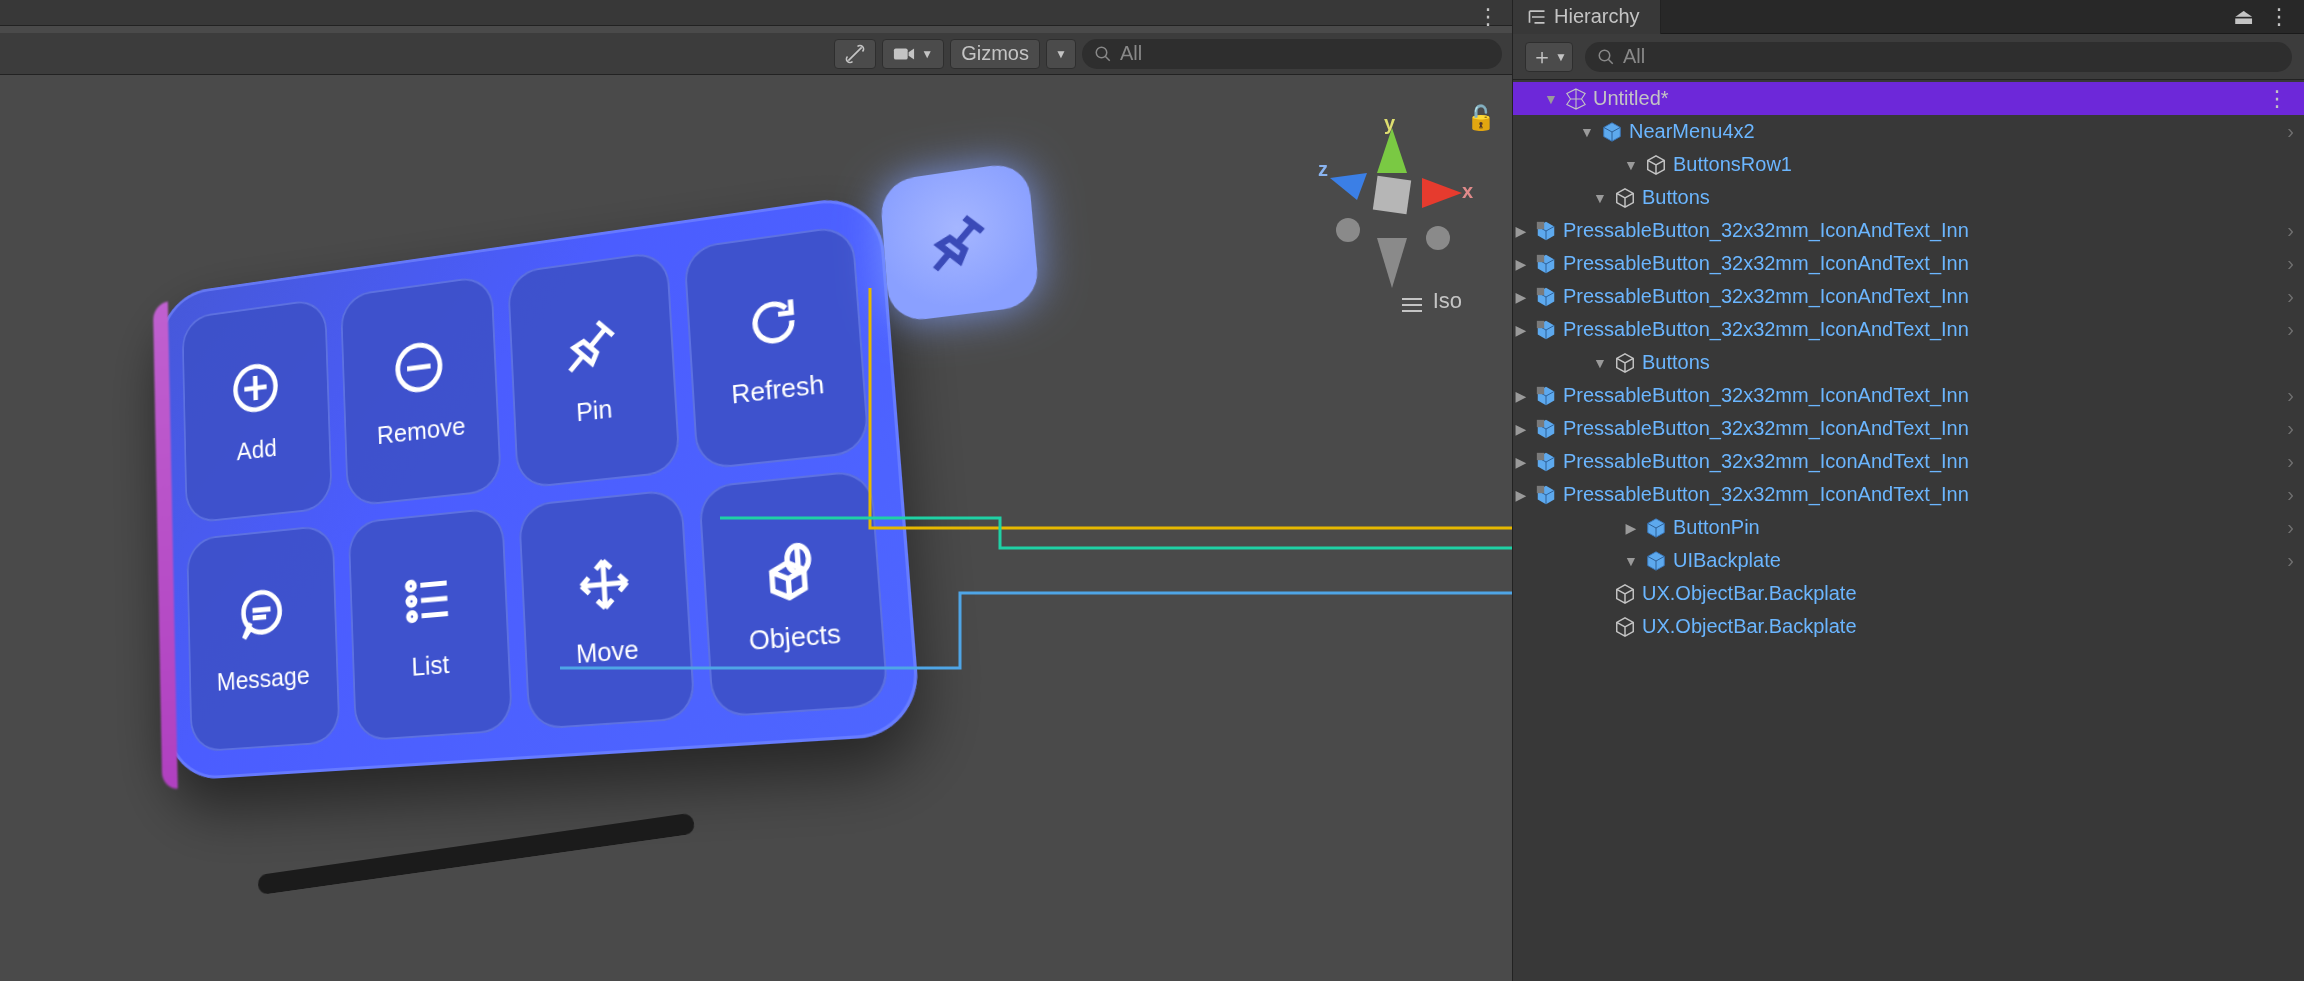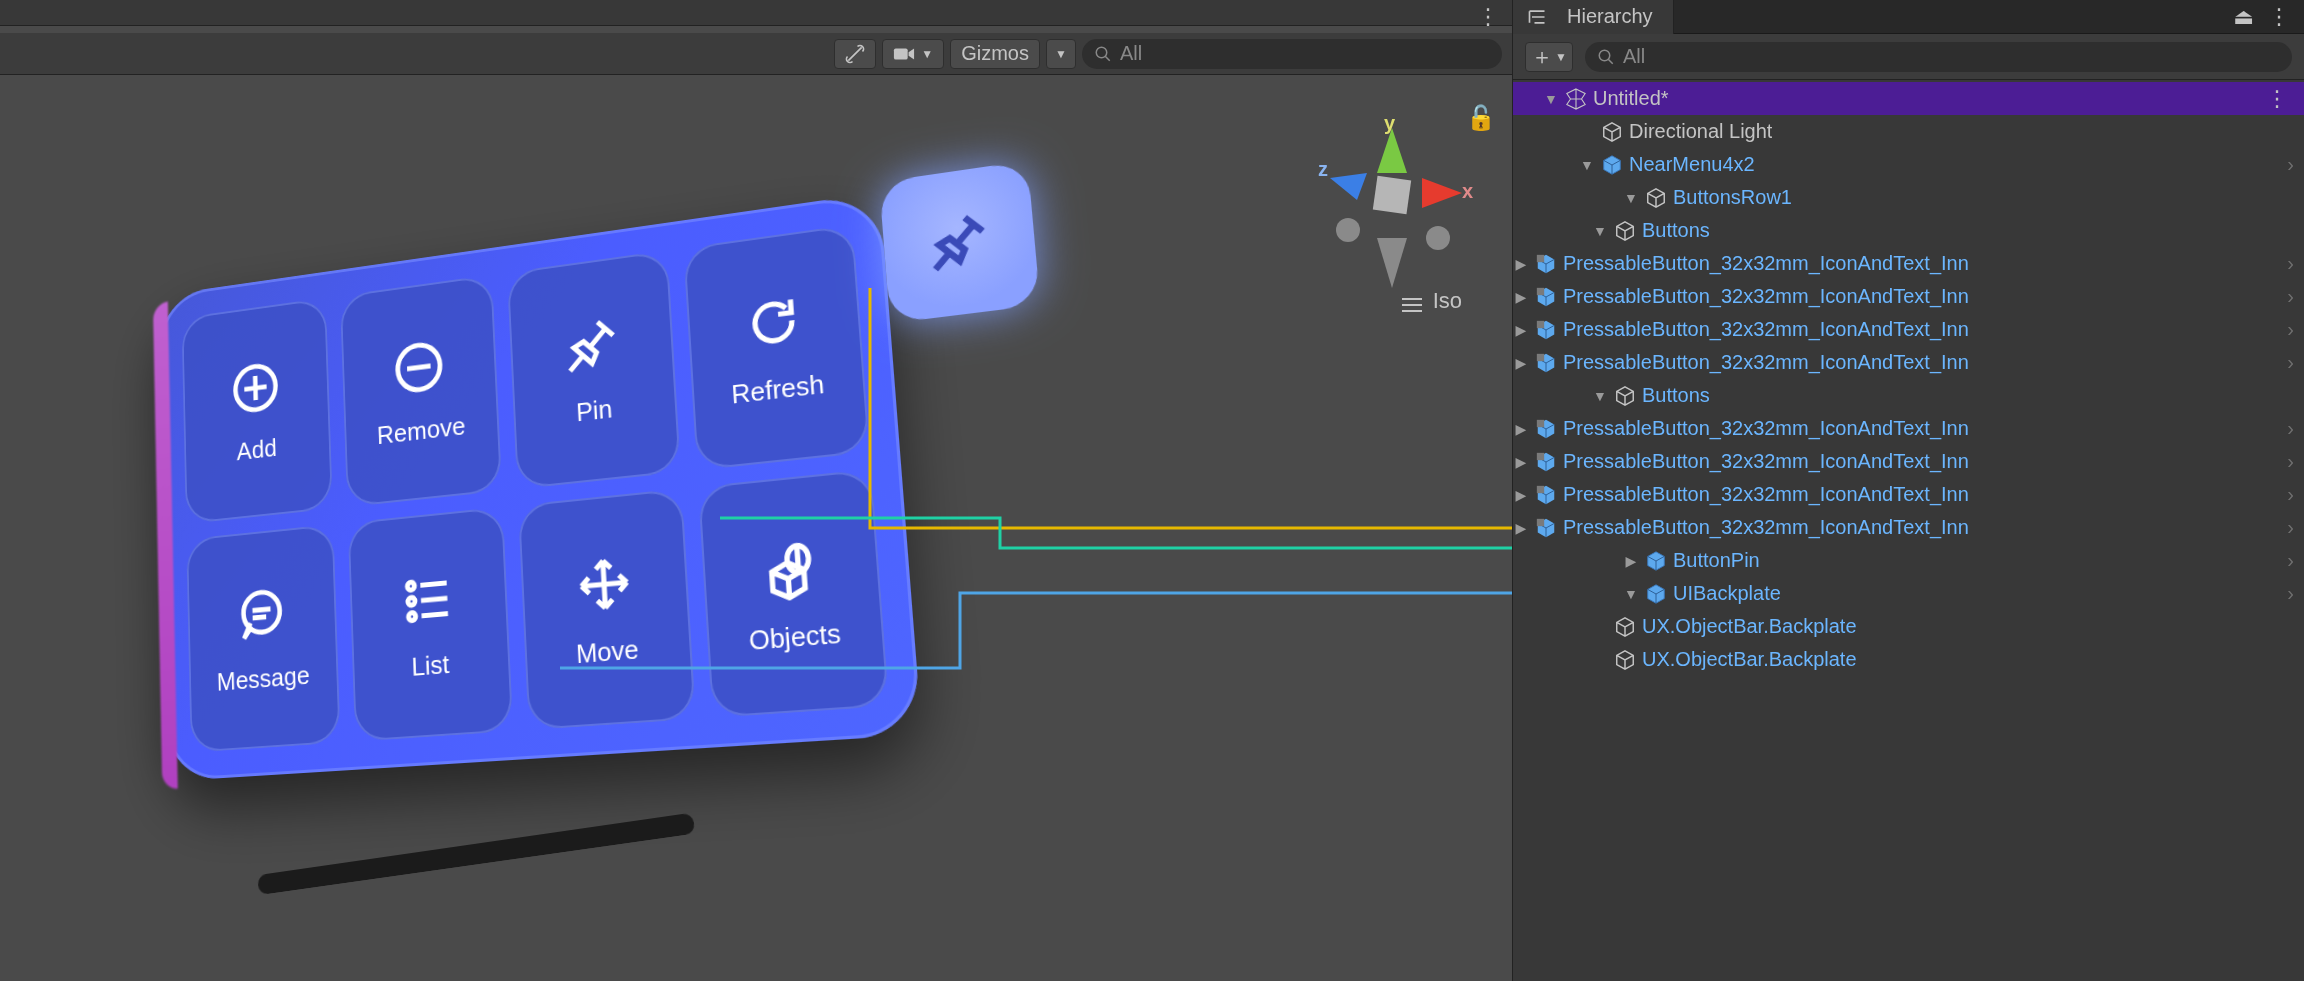--- a/index.html
+++ b/index.html
@@ -96,21 +96,21 @@
   .hierarchy {
     position:absolute; left:1512px; top:0; right:0; height:981px;
     background:#383838; border-left:1px solid #222;
   }
   .hier-tabbar {
     height:34px; background:#282828; display:flex; align-items:center;
     border-bottom:1px solid #1a1a1a;
   }
   .hier-tab {
     height:34px; padding:0 20px 0 14px; background:#383838;
-    display:flex; align-items:center; gap:20px; font-size:20px; color:#c4c4c4;
+    display:flex; align-items:center; gap:7px; font-size:20px; color:#c4c4c4;
     border-right:1px solid #222;
   }
   .hier-tab-icons { margin-left:auto; display:flex; align-items:center; gap:14px; padding-right:14px; color:#c4c4c4; font-size:22px; }
   .hier-toolbar {
     height:46px; background:#3c3c3c; border-bottom:1px solid #222;
     display:flex; align-items:center; gap:12px; padding:0 12px;
   }
   .hier-toolbar .plus {
     width:48px; height:30px; background:#4b4b4b; border-radius:4px; border:1px solid #2e2e2e;
     display:flex; align-items:center; justify-content:center; font-size:22px; gap:2px;
@@ -118,21 +118,21 @@
   .hier-toolbar .search {
     flex:1; height:30px; background:#2e2e2e; border-radius:15px;
     display:flex; align-items:center; gap:8px; padding:0 12px; color:#888; font-size:20px;
   }
   .tree { padding-top:2px; font-size:20px; user-select:none; }
   .row {
     height:33px; display:flex; align-items:center; gap:6px; white-space:nowrap;
     padding-right:10px; position:relative;
   }
   .row.scene-root {
-    background:#4c1d95; color:#c4c4c4; font-weight:500;
+    background:#6d28d9; color:#c4c4c4; font-weight:500;
   }
   .row .label { overflow:hidden; text-overflow:ellipsis; }
   .row .arrow { width:16px; text-align:center; color:#9a9a9a; font-size:14px; }
   .row .arrow.right::before{content:"▶";}
   .row .arrow.down::before{content:"▼";}
   .row .arrow.none{visibility:hidden;}
   .row .cube { width:22px; height:22px; flex-shrink:0; }
   .row .chev { margin-left:auto; color:#6f6f6f; font-size:20px; }
   .row.blue .label { color:#6bb6ff; }
   .row .dots { margin-left:auto; color:#c4c4c4; font-size:22px; padding-right:6px;}
@@ -315,27 +315,20 @@
 
   <div class="tree" id="tree">
     <div class="row scene-root indent-1">
       <span class="arrow down"></span>
       <svg class="unity-logo" viewBox="0 0 24 24" fill="#c4c4c4">
           <path d="M12 1 L22 6 L18 12 L22 18 L12 23 L2 18 L6 12 L2 6 Z M12 1 L12 23 M6 12 L18 12" stroke="#c4c4c4" stroke-width="1.2" fill="none"></path>
         </svg>
       <span class="label">Untitled*</span>
       <span class="dots">⋮</span>
     </div>
-      <div class="row indent-2">
-        <span class="arrow none"></span>
-                 <span class="cube"><svg viewBox="0 0 24 24" fill="none" stroke="#c4c4c4" stroke-width="1.6">
-            <path d="M12 2 L21 7 L21 17 L12 22 L3 17 L3 7 Z M3 7 L12 12 L21 7 M12 12 V22"></path>
-          </svg></span>
-                 <span class="label">Directional Light</span>
-                 </div>
       <div class="row indent-2 blue">
         <span class="arrow down"></span>
                  <span class="cube"><svg viewBox="0 0 24 24" fill="#5da9ee" stroke="#3a7abf" stroke-width="1">
             <path d="M12 2 L21 7 L21 17 L12 22 L3 17 L3 7 Z"></path>
             <path d="M3 7 L12 12 L21 7 M12 12 V22" fill="none" stroke="#2a5a8f"></path>
           </svg></span>
                  <span class="label">NearMenu4x2</span>
                  <span class="chev">›</span>
       </div>
       <div class="row indent-3 blue">

